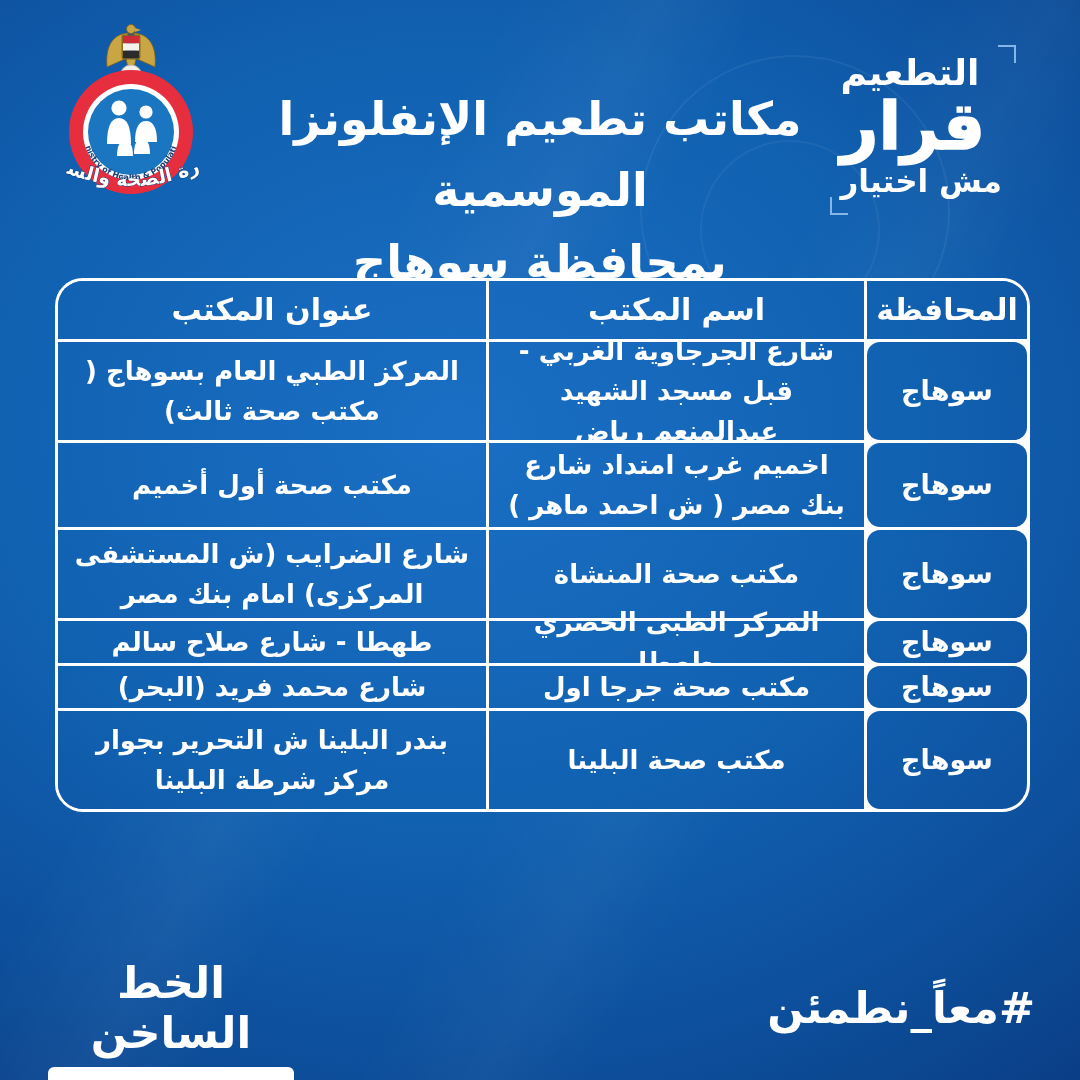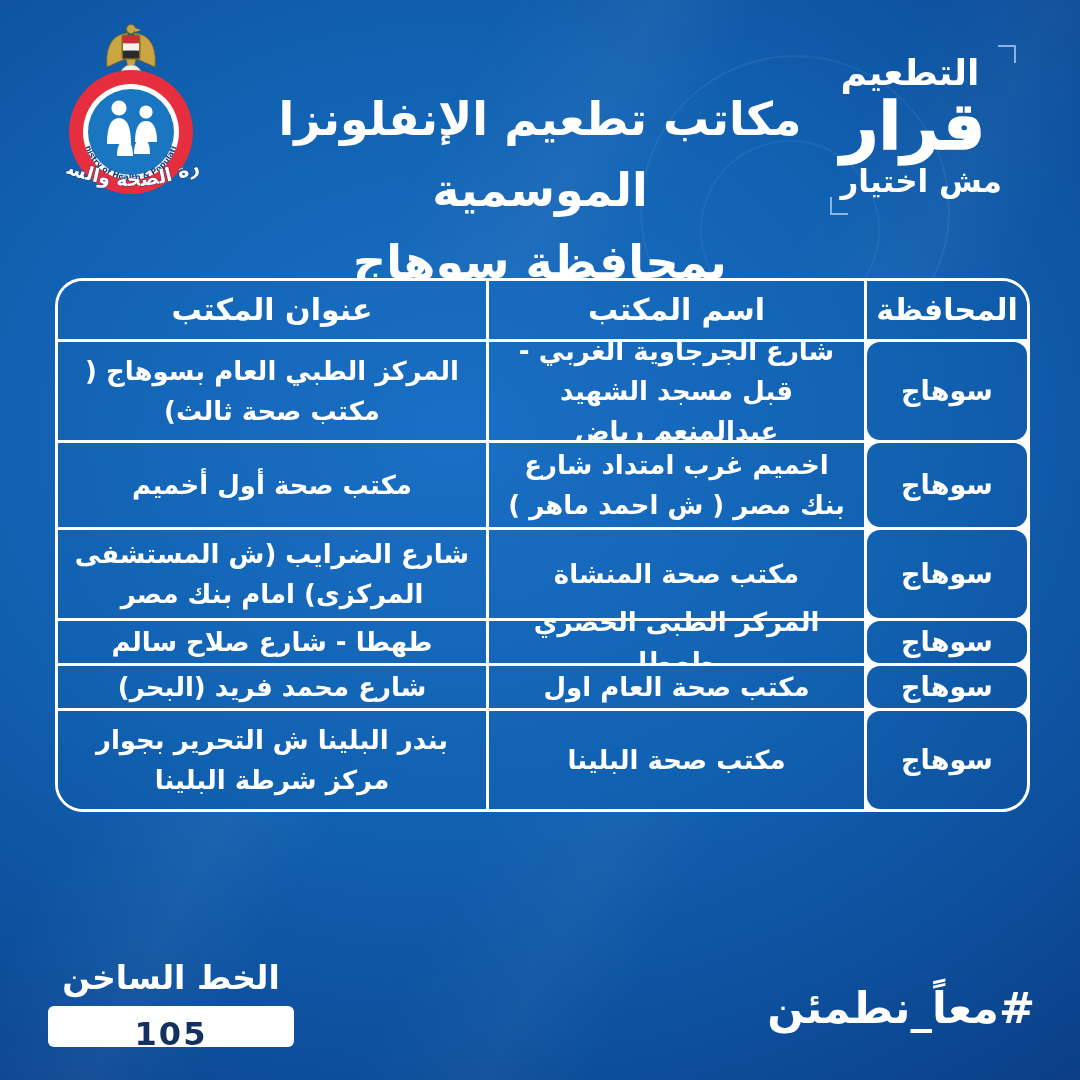--- a/index.html
+++ b/index.html
@@ -74,21 +74,21 @@
   }
   .cell.head   { font-size: 30px; }
   .cell.gov    { font-size: 27px; border-radius: 13px; }
   .cell.office { font-size: 26px; }
   .cell.addr   { font-size: 26px; }
 
   
   .hotline { position: absolute; left: 48px; top: 958px; width: 246px; direction: rtl; }
   .hotline-label {
     text-align: center; color: #ffffff; font-weight: bold;
-    font-size: 33px; margin-bottom: 9px;
+    font-size: 43px; margin-bottom: 9px;
   }
   .hotline-box {
     height: 41px; background: #ffffff; border-radius: 6px;
     display: flex; direction: ltr; align-items: center; justify-content: center; gap: 14px; flex-direction: column;
   }
   .hotline-number { font-size: 32px; font-weight: bold; color: #14305f; letter-spacing: 2px; }
 
   
   .hashtag {
     position: absolute; right: 45px; top: 983px;
@@ -179,21 +179,21 @@
 
   <div class="cell gov">سوهاج</div>
   <div class="cell office">مكتب صحة المنشاة</div>
   <div class="cell addr">شارع الضرايب (ش المستشفى المركزى) امام بنك مصر</div>
 
   <div class="cell gov">سوهاج</div>
   <div class="cell office">المركز الطبى الحضري طهطا</div>
   <div class="cell addr">طهطا - شارع صلاح سالم</div>
 
   <div class="cell gov">سوهاج</div>
-  <div class="cell office">مكتب صحة العام اول</div>
+  <div class="cell office">مكتب صحة جرجا اول</div>
   <div class="cell addr">شارع محمد فريد (البحر)</div>
 
   <div class="cell gov">سوهاج</div>
   <div class="cell office">مكتب صحة البلينا</div>
   <div class="cell addr">بندر البلينا ش التحرير بجوار مركز شرطة البلينا</div>
 </div>
 
 <div class="hotline">
   <div class="hotline-label">الخط الساخن</div>
   <div class="hotline-box">

